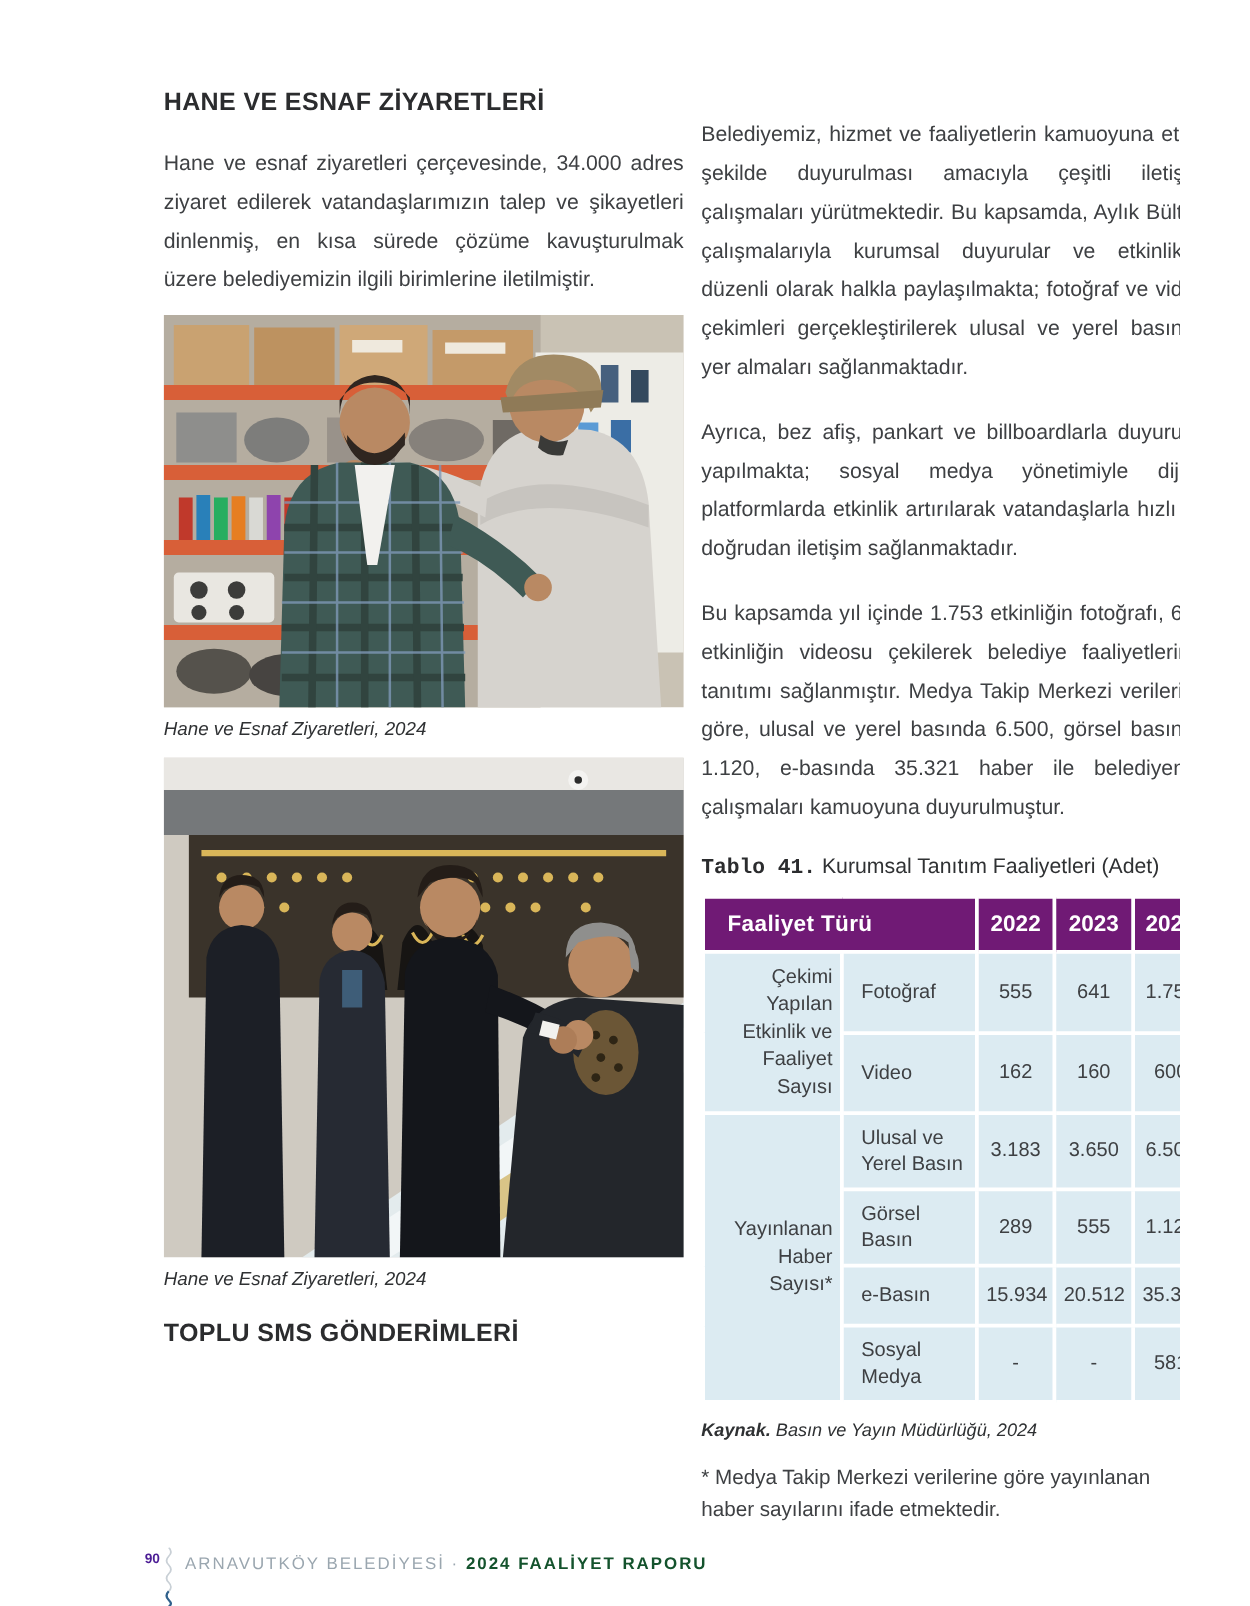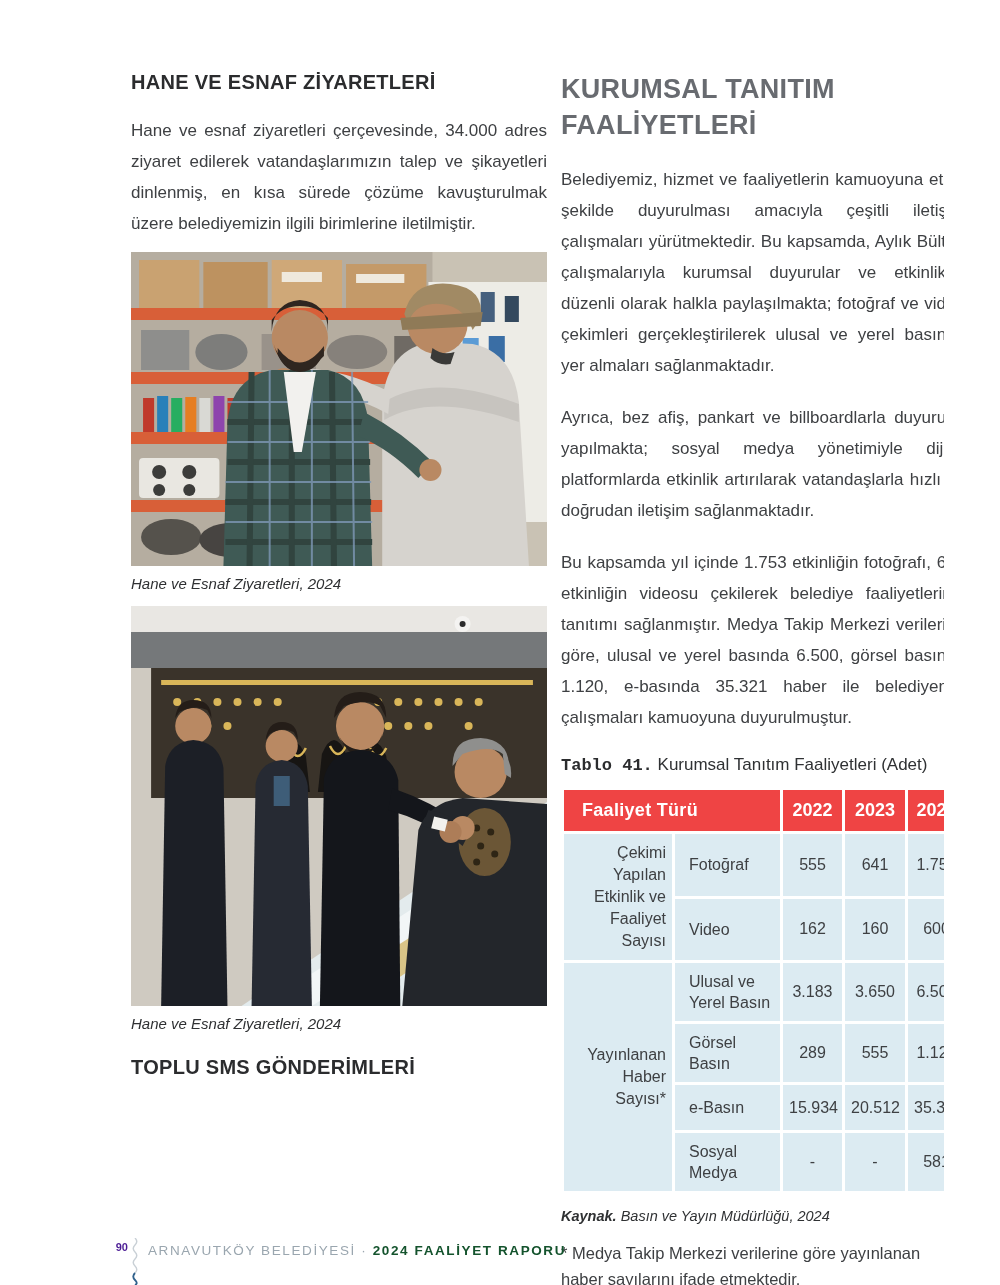--- a/index.html
+++ b/index.html
@@ -44,21 +44,21 @@
   table.data {
     margin-top:12px; width:404px; border-collapse:collapse; table-layout:fixed;
   }
   table.data col.c-group { width:111px; }
   table.data col.c-sub   { width:108px; }
   table.data col.c-y1    { width:62px; }
   table.data col.c-y2    { width:63px; }
   table.data col.c-y3    { width:60px; }
   table.data th, table.data td { border:3px solid #ffffff; }
   table.data thead th {
-    background:#ef4444; color:#ffffff; font-size:18px; font-weight:bold;
+    background:#701a75; color:#ffffff; font-size:18px; font-weight:bold;
     height:44px; padding:0 8px; text-align:center;
   }
   table.data thead th.h-left { text-align:left; padding-left:18px; letter-spacing:0.3px; }
   table.data tbody td {
     background:#dcebf2; color:#3e4043; font-size:16px;
     vertical-align:middle; padding:8px 6px;
   }
   td.g { padding-left:16px !important; line-height:22px;text-align:right; }
   td.s { padding-left:14px !important; line-height:21px; }
   td.v { text-align:center; }
@@ -274,24 +274,20 @@
       </div>
       <figcaption class="caption">Hane ve Esnaf Ziyaretleri, 2024</figcaption>
     </figure>
 
     <div class="sec-heading" style="margin-top:24px;">TOPLU SMS GÖNDERİMLERİ</div>
 
   </div>
 
   <div class="col-right">
 
-    <div class="main-heading">
-      <div>KURUMSAL TANITIM</div>
-      <div>FAALİYETLERİ</div>
-    </div>
 
     <p class="body-par">Belediyemiz, hizmet ve faaliyetlerin kamuoyuna etkin şekilde duyurulması amacıyla çeşitli iletişim çalışmaları yürütmektedir. Bu kapsamda, Aylık Bülten çalışmalarıyla kurumsal duyurular ve etkinlikler düzenli olarak halkla paylaşılmakta; fotoğraf ve video çekimleri gerçekleştirilerek ulusal ve yerel basında yer almaları sağlanmaktadır.</p>
     <p class="body-par">Ayrıca, bez afiş, pankart ve billboardlarla duyurular yapılmakta; sosyal medya yönetimiyle dijital platformlarda etkinlik artırılarak vatandaşlarla hızlı ve doğrudan iletişim sağlanmaktadır.</p>
     <p class="body-par">Bu kapsamda yıl içinde 1.753 etkinliğin fotoğrafı, 600 etkinliğin videosu çekilerek belediye faaliyetlerinin tanıtımı sağlanmıştır. Medya Takip Merkezi verilerine göre, ulusal ve yerel basında 6.500, görsel basında 1.120, e-basında 35.321 haber ile belediyemiz çalışmaları kamuoyuna duyurulmuştur.</p>
 
     <div class="table-title"><span class="b">Tablo 41.</span><span> Kurumsal Tanıtım Faaliyetleri (Adet)</span></div>
 
     <table class="data">
       <colgroup>
         <col class="c-group">

